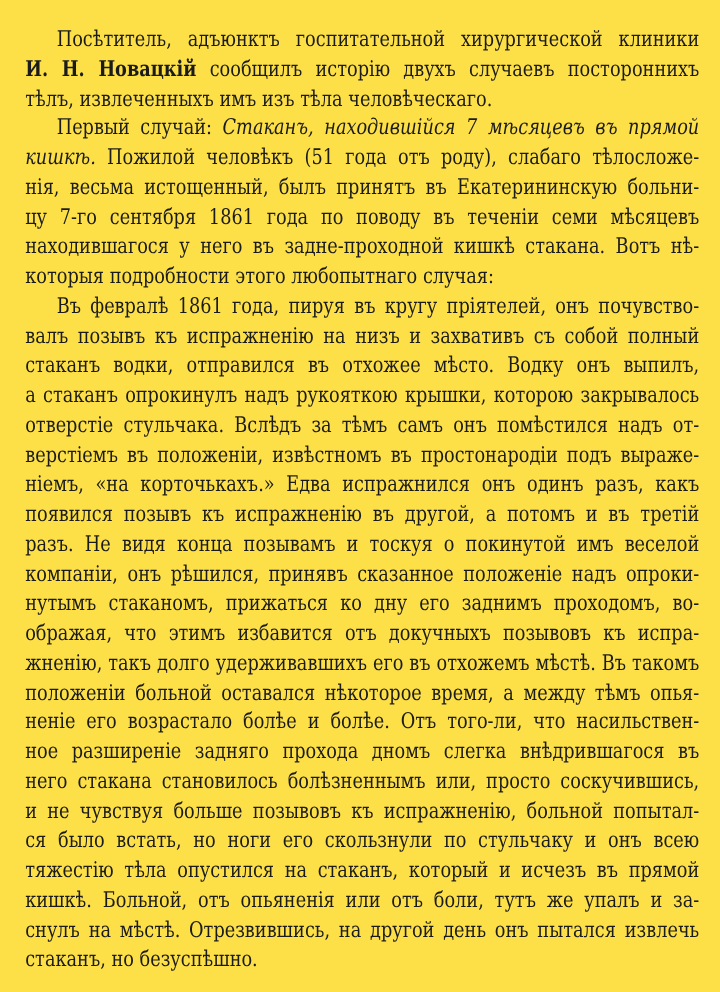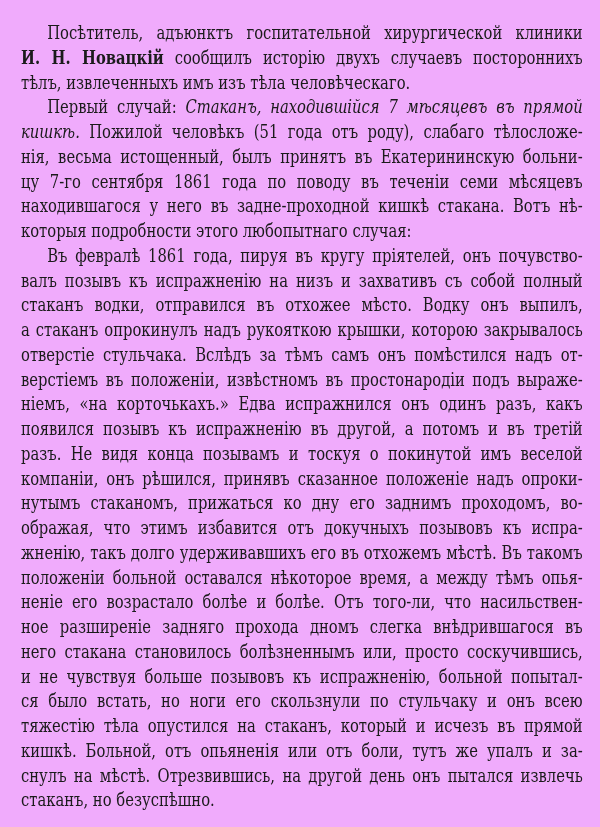--- a/index.html
+++ b/index.html
@@ -35,21 +35,21 @@
     text-align: left;
     text-align-last: left;
   }
   .seg.normal { font-style: normal; font-weight: normal; }
   .seg.bold   { font-weight: bold; }
   .seg.italic { font-style: italic; }
 </style>
 </head>
 <body>
 
-<div class="page" style="background: #f0abfc;">
+<div class="page" style="background: #fde047;">
   <div class="text-block">
       <div class="line indent" style="color: rgb(27, 27, 27);"><span class="seg normal">Посѣтитель, адъюнктъ госпитательной хирургической клиники</span></div>
       <div class="line" style="color: rgb(27, 27, 27);"><span class="seg bold">И. Н. Новацкій</span><span class="seg normal"> сообщилъ исторію двухъ случаевъ постороннихъ</span></div>
       <div class="line last" style="color: rgb(27, 27, 27);"><span class="seg normal">тѣлъ, извлеченныхъ имъ изъ тѣла человѣческаго.</span></div>
       <div class="line indent" style="color: rgb(27, 27, 27);"><span class="seg normal">Первый случай: </span><span class="seg italic">Стаканъ, находившійся 7 мѣсяцевъ въ прямой</span></div>
       <div class="line" style="color: rgb(27, 27, 27);"><span class="seg italic">кишкѣ.</span><span class="seg normal"> Пожилой человѣкъ (51 года отъ роду), слабаго тѣлосложе-</span></div>
       <div class="line" style="color: rgb(27, 27, 27);"><span class="seg normal">нія, весьма истощенный, былъ принятъ въ Екатерининскую больни-</span></div>
       <div class="line" style="color: rgb(27, 27, 27);"><span class="seg normal">цу 7-го сентября 1861 года по поводу въ теченіи семи мѣсяцевъ</span></div>
       <div class="line" style="color: rgb(27, 27, 27);"><span class="seg normal">находившагося у него въ задне-проходной кишкѣ стакана. Вотъ нѣ-</span></div>
       <div class="line last" style="color: rgb(27, 27, 27);"><span class="seg normal">которыя подробности этого любопытнаго случая:</span></div>

